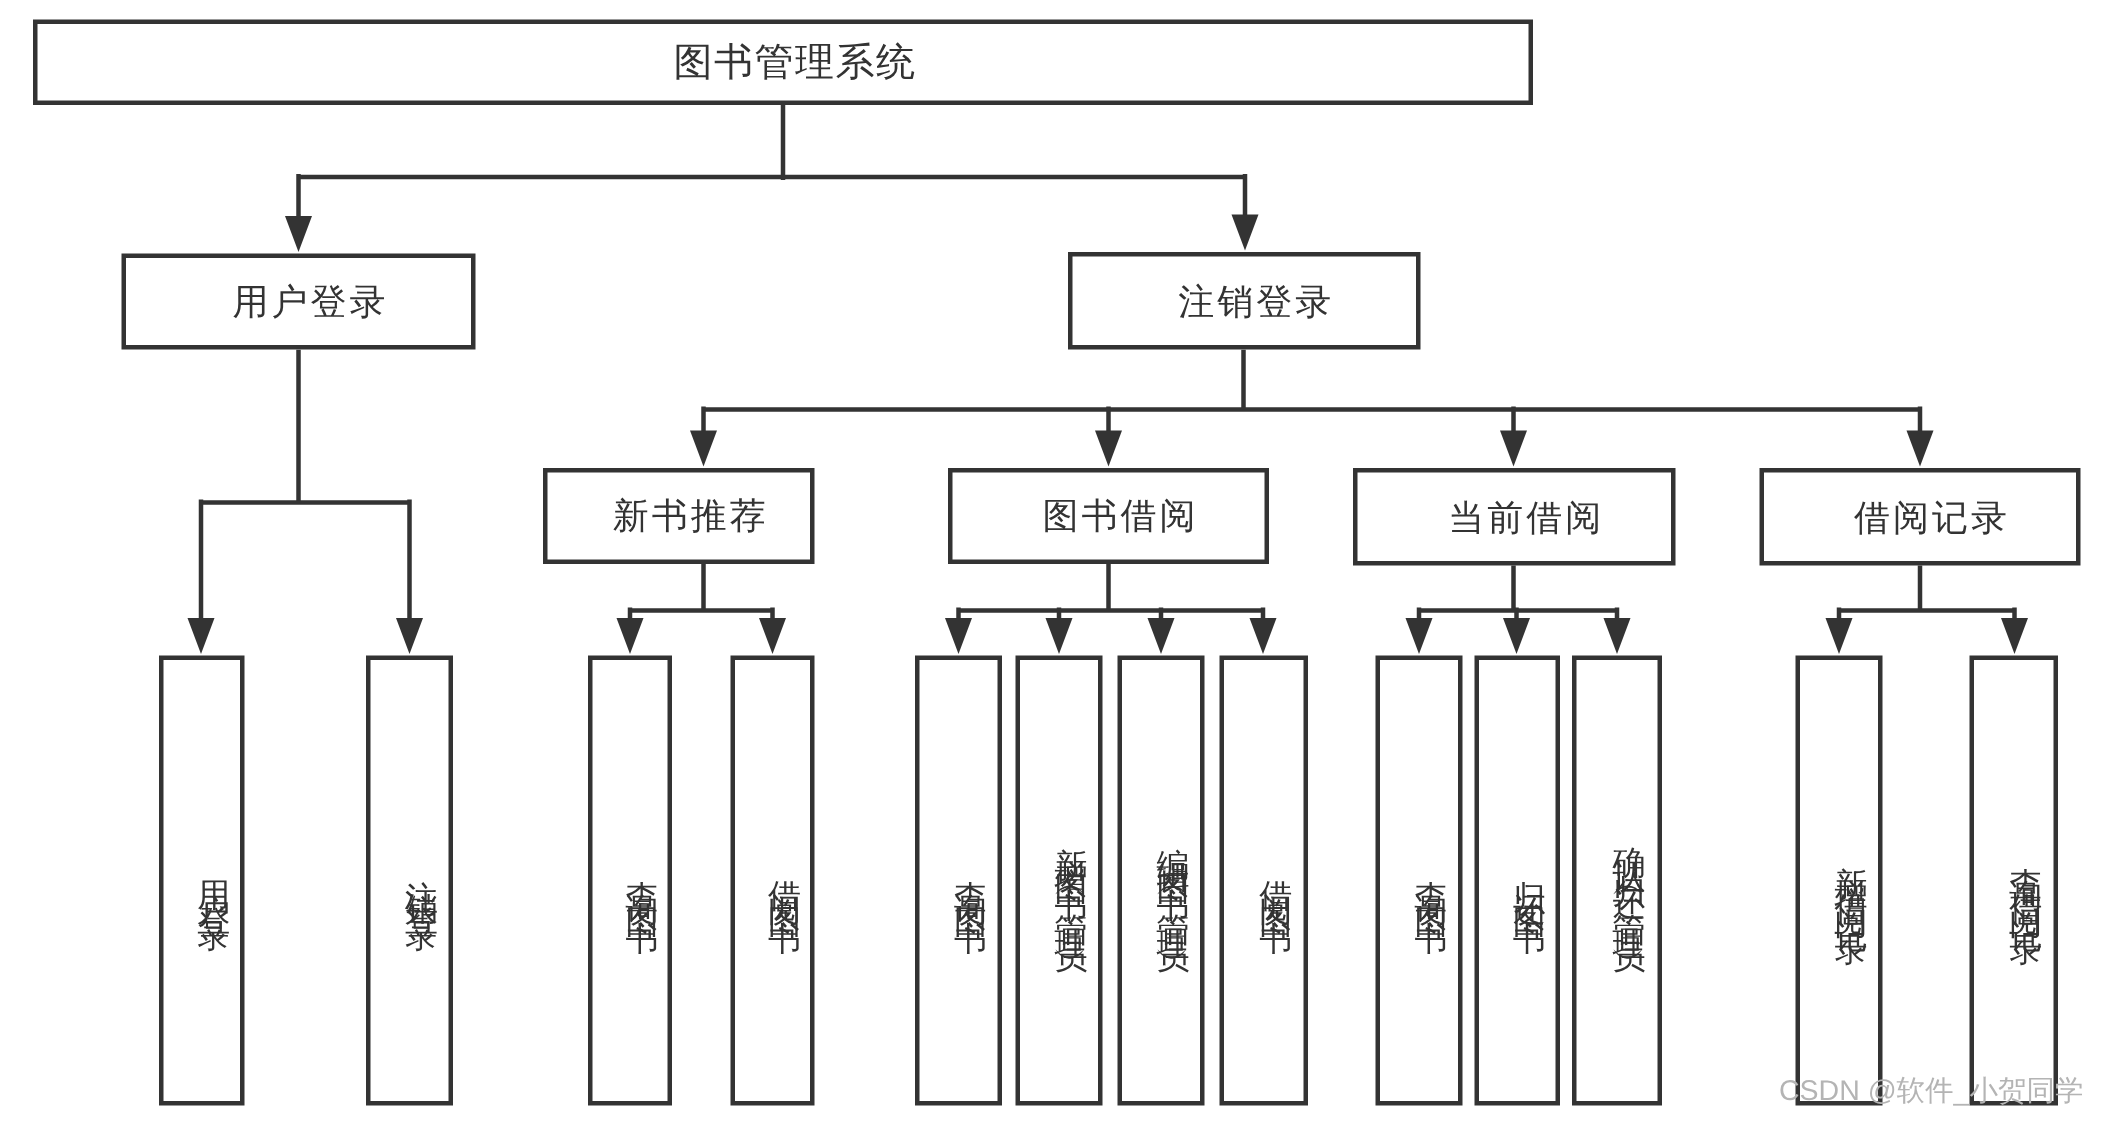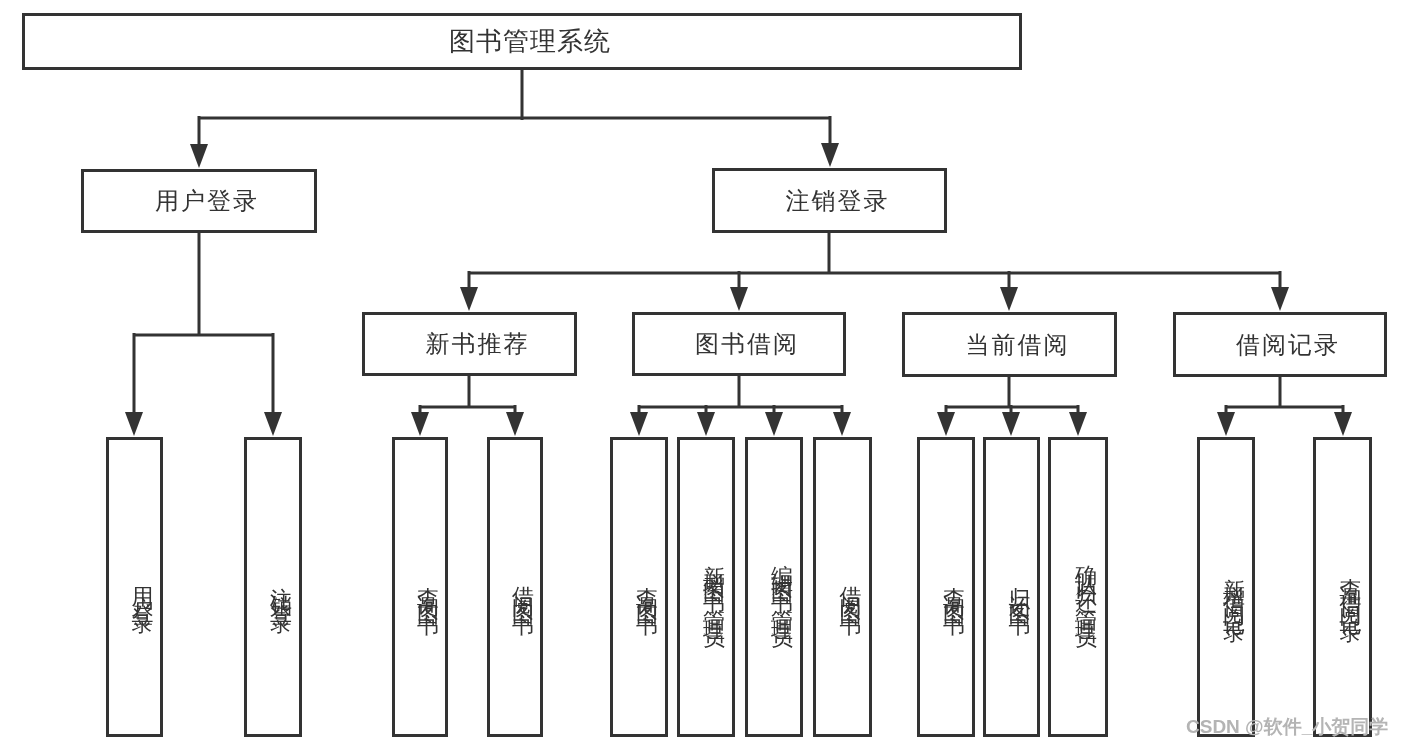--- a/index.html
+++ b/index.html
@@ -45,21 +45,20 @@
     line-height: 1;
   }
   .watermark {
     position: absolute;
     left: 1186px;
     top: 714px;
     font-size: 19px;
     color: #b4b4b4;
     white-space: nowrap;
     z-index: 5;
-    font-weight: bold;
   }
 </style>
 </head>
 <body>
 
 <div class="canvas">
 
   <svg class="connectors" width="1405" height="747" viewBox="0 0 1405 747">
     <defs>
       <path id="arrow" d="M -9,-24 L 9,-24 L 0,0 Z" fill="#333333"></path>
@@ -103,21 +102,21 @@
     <span class="lbl">图书管理系统</span>
   </div>
 
   <div class="node h" style="left:81px;top:169px;width:236px;height:64px">
     <span class="lbl">用户登录</span>
   </div>
   <div class="node h" style="left:712px;top:168px;width:235px;height:65px">
     <span class="lbl">注销登录</span>
   </div>
 
-  <div class="node h" style="left:362px;top:312px;width:215px;height:64px">
+  <div class="node h" style="left:362px;top:312px;width:181px;height:64px">
     <span class="lbl">新书推荐</span>
   </div>
   <div class="node h" style="left:902px;top:312px;width:215px;height:65px">
     <span class="lbl">当前借阅</span>
   </div>
   <div class="node h" style="left:632px;top:312px;width:214px;height:64px">
     <span class="lbl">图书借阅</span>
   </div>
   <div class="node h" style="left:1173px;top:312px;width:214px;height:65px">
     <span class="lbl">借阅记录</span>

